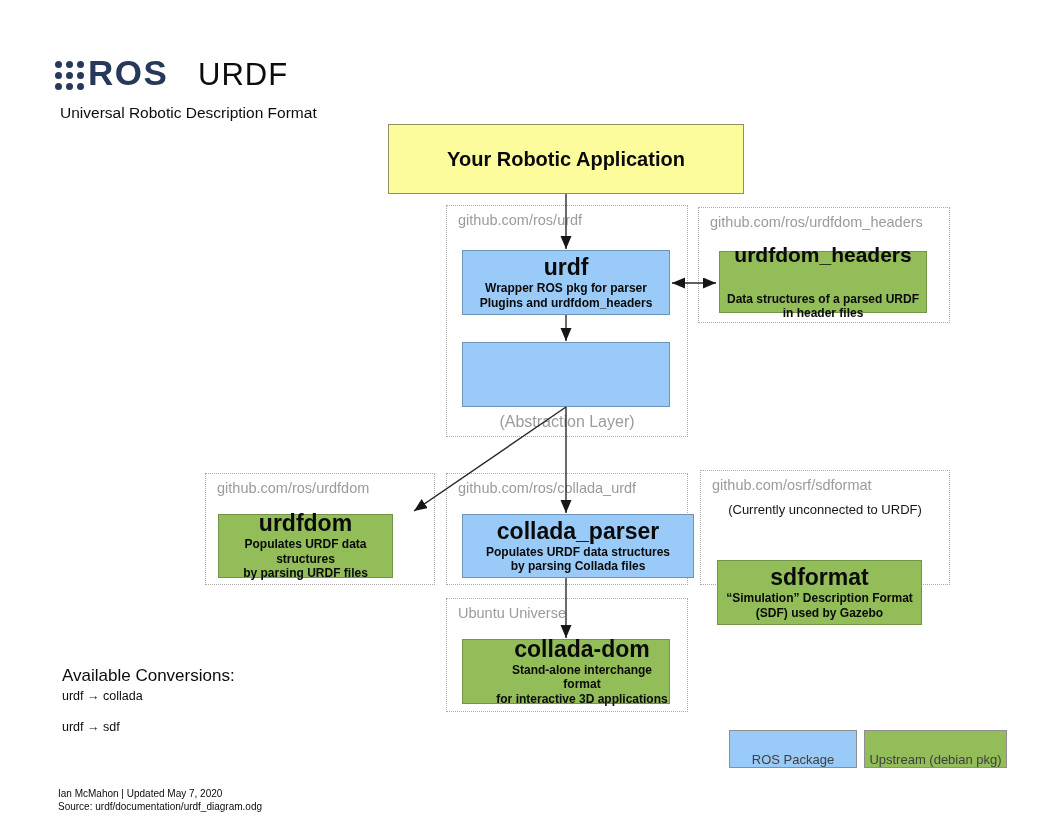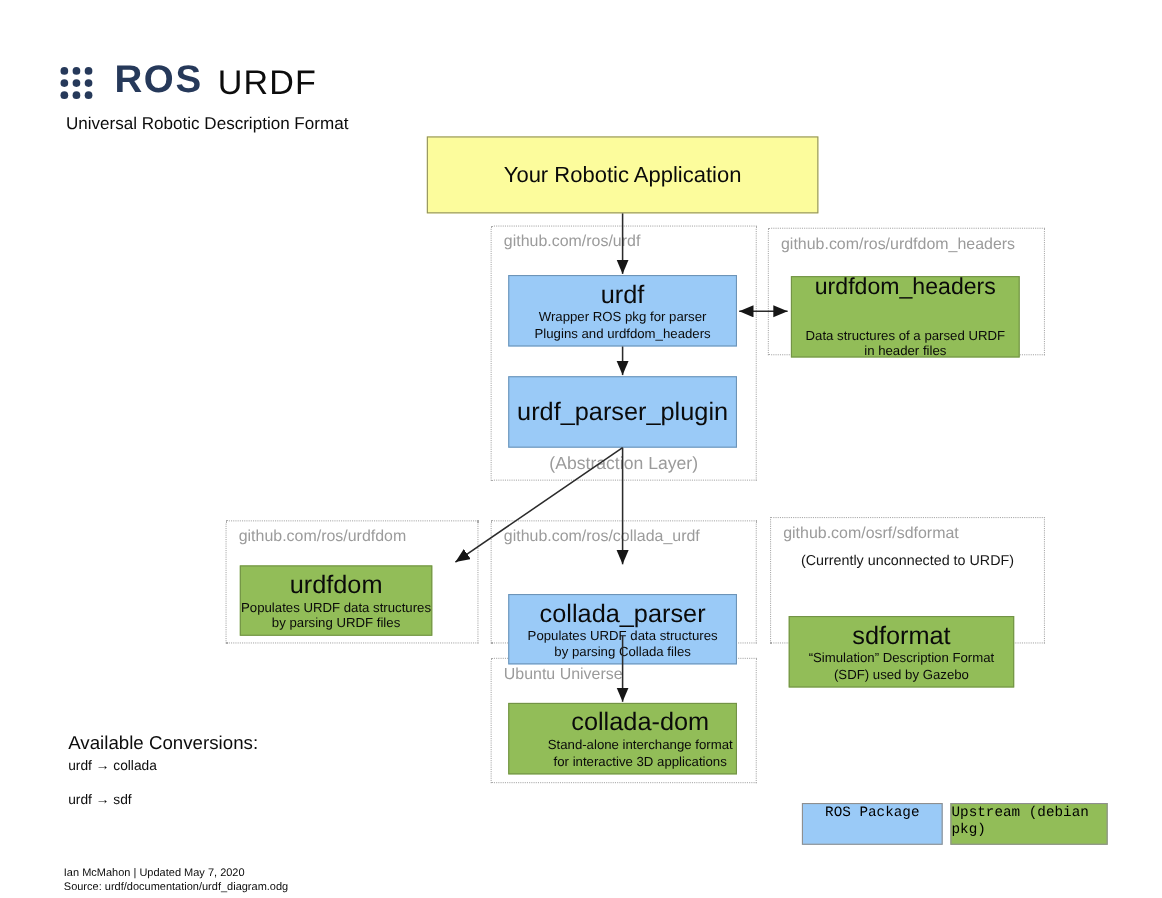--- a/index.html
+++ b/index.html
@@ -10,53 +10,53 @@
     --muted:#9b9b9b;
   }
   *{box-sizing:border-box;margin:0;padding:0;}
   html,body{width:1056px;height:816px;background:#ffffff;overflow:hidden;}
   body{font-family:"Liberation Sans",sans-serif;position:relative;color:#111;}
 
   
   .ros-dots{position:absolute;left:55px;top:61px;width:30px;height:30px;
     display:grid;grid-template-columns:repeat(3,7px);grid-template-rows:repeat(3,7px);gap:4px;}
   .ros-dots span{width:7px;height:7px;border-radius:50%;background:var(--ros-navy);}
-  .ros-word{position:absolute;left:104px;top:53px;font-size:35px;font-weight:bold;
+  .ros-word{position:absolute;left:88px;top:53px;font-size:35px;font-weight:bold;
     letter-spacing:1.5px;color:var(--ros-navy);}
   .urdf-word{position:absolute;left:198px;top:57px;font-size:31px;color:#0c0c0c;letter-spacing:1px;}
   .hdr-sub{position:absolute;left:60px;top:104px;font-size:15.5px;color:#0c0c0c;}
 
   
   .group{position:absolute;border:1px dotted #ababab;}
   .group-label{position:absolute;left:11px;top:6px;font-size:14.5px;color:var(--muted);white-space:nowrap;}
   .group-footer{position:absolute;left:0;right:0;bottom:5px;text-align:center;
     font-size:16px;color:var(--muted);}
   .group-note{position:absolute;text-align:center;font-size:13px;color:#161616;margin-top:48px;}
 
   
   .node{position:absolute;display:flex;flex-direction:column;justify-content:center;
-    align-items:center;text-align:center;}
+    align-items:center;text-align:center;font-weight:bold;}
   .node.yellow{background:var(--box-yellow);border:1px solid #90905e;}
   .node.blue{background:var(--box-blue);border:1px solid #6d94b8;}
   .node.green{background:var(--box-green);border:1px solid #739346;}
   .node-title{font-size:23px;line-height:1.05;color:#0a0a0a;}
   .node-desc{font-size:12px;line-height:1.2;margin-top:2px;color:#0a0a0a;white-space:pre-line;}
   .app-title{font-size:20px;color:#0a0a0a;}
 
   
   svg.wires{position:absolute;left:0;top:0;width:1056px;height:816px;pointer-events:none;}
 
   
   .conv-head{position:absolute;left:62px;top:666px;font-size:17px;color:#0c0c0c;}
   .conv-item{position:absolute;left:62px;font-size:12.5px;color:#0c0c0c;}
   .credits{position:absolute;left:58px;top:740px;font-size:10px;line-height:12.5px;color:#0c0c0c;margin-top:48px;}
 
   
-  .legend-box{position:absolute;display:flex;align-items:flex-start;justify-content:center;
-    font-size:13px;color:#000000;font-family:Liberation Mono, monospace;}
+  .legend-box{position:absolute;display:flex;align-items:flex-end;justify-content:center;
+    font-size:13px;color:#404040;}
   .legend-box.blue{background:var(--box-blue);border:1px solid #8f8f8f;}
   .legend-box.green{background:var(--box-green);border:1px solid #8f8f8f;}
 </style>
 </head>
 <body>
 
 <div class="ros-dots">
   <span></span>
     <span></span>
     <span></span>
@@ -100,37 +100,36 @@
 <div class="node yellow" style="left:388px;top:124px;width:356px;height:70px;">
   <div class="app-title">Your Robotic Application</div>
 </div>
 
 <div class="node blue" style="left:462px;top:250px;width:208px;height:65px;">
   <div class="node-title">urdf</div>
   <div class="node-desc">Wrapper ROS pkg for parser
 Plugins and urdfdom_headers</div>
 </div>
 
-<div class="node green" style="left:719px;top:251px;width:208px;height:74px;gap:24px;">
+<div class="node green" style="left:719px;top:251px;width:208px;height:62px;gap:24px;">
   <div class="node-title" style="font-size:21px;">urdfdom_headers</div>
   <div class="node-desc">Data structures of a parsed URDF
 in header files</div>
 </div>
 
 <div class="node blue" style="left:462px;top:342px;width:208px;height:65px;">
-  <div class="node-title">urdf_parser_plugin</div>
 </div>
 
 <div class="node green" style="left:218px;top:514px;width:175px;height:64px;">
   <div class="node-title">urdfdom</div>
   <div class="node-desc">Populates URDF data structures
 by parsing URDF files</div>
 </div>
 
-<div class="node blue" style="left:462px;top:540px;width:208px;height:64px;text-align:center;">
+<div class="node blue" style="left:462px;top:514px;width:232px;height:64px;text-align:center;">
   <div class="node-title">collada_parser</div>
   <div class="node-desc">Populates URDF data structures
 by parsing Collada files</div>
 </div>
 
 <div class="node green" style="left:717px;top:513px;width:205px;height:65px;margin-top:47px;">
   <div class="node-title">sdformat</div>
   <div class="node-desc">“Simulation” Description Format
 (SDF) used by Gazebo</div>
 </div>

